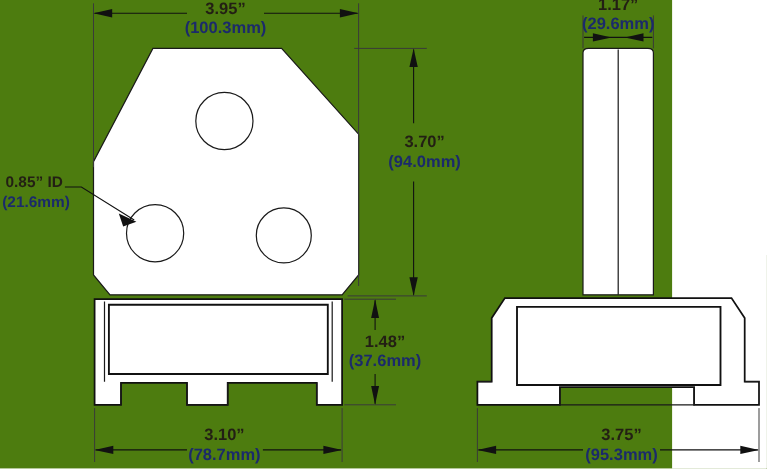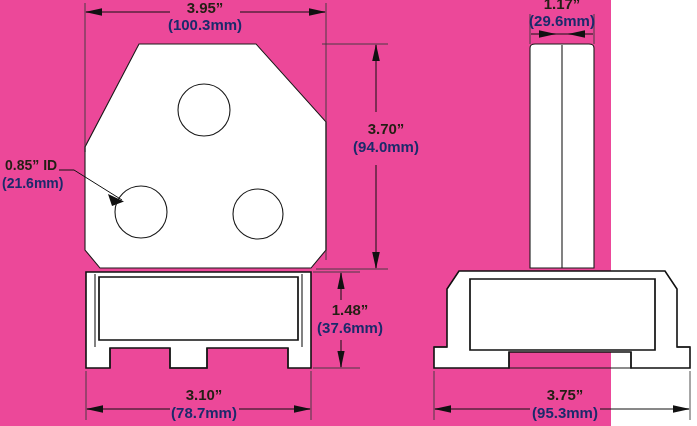--- a/index.html
+++ b/index.html
@@ -10,21 +10,21 @@
   body {
     width: 697px;
     height: 426px;
     font-family: "Liberation Sans", sans-serif;
     overflow: hidden;
   }
   #drawing-root {
     position: relative;
     width: 611px;
     height: 426px;
-    background: #ec4899;
+    background: #4d7c0f;
   }
   svg#tech-drawing {
     display: block;
     width: 697px;
     height: 426px;
   }
   .part-outline {
     fill: #ffffff;
     stroke: #1a1a1a;
     stroke-width: 1.1;

